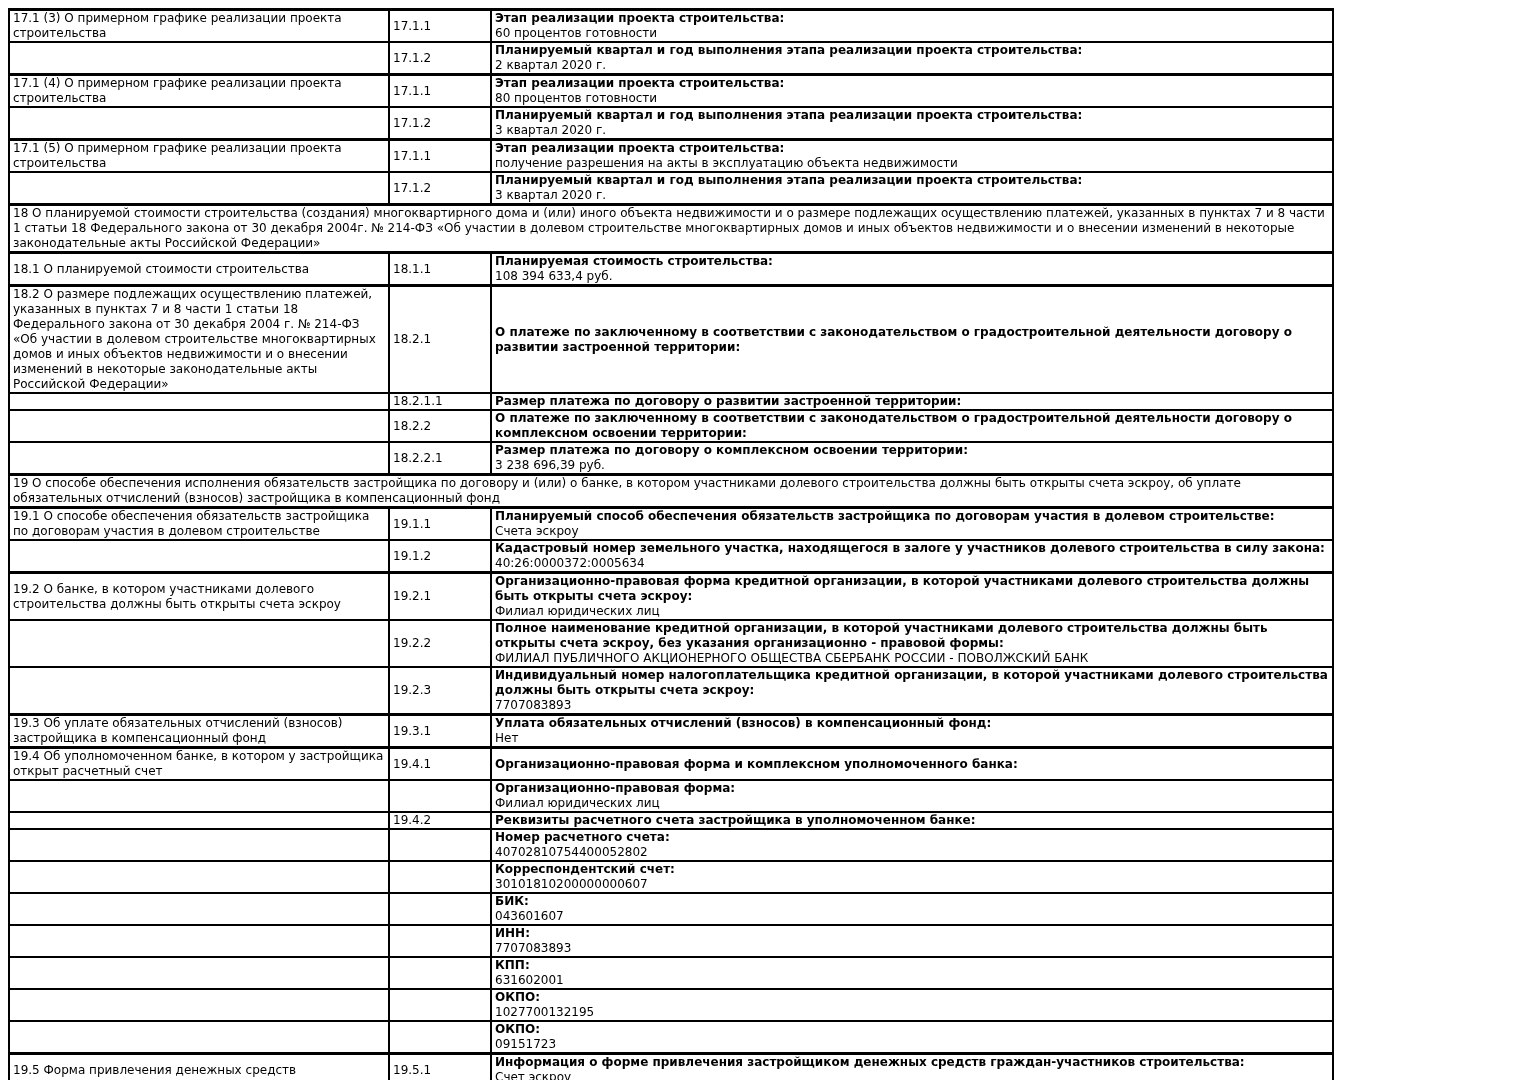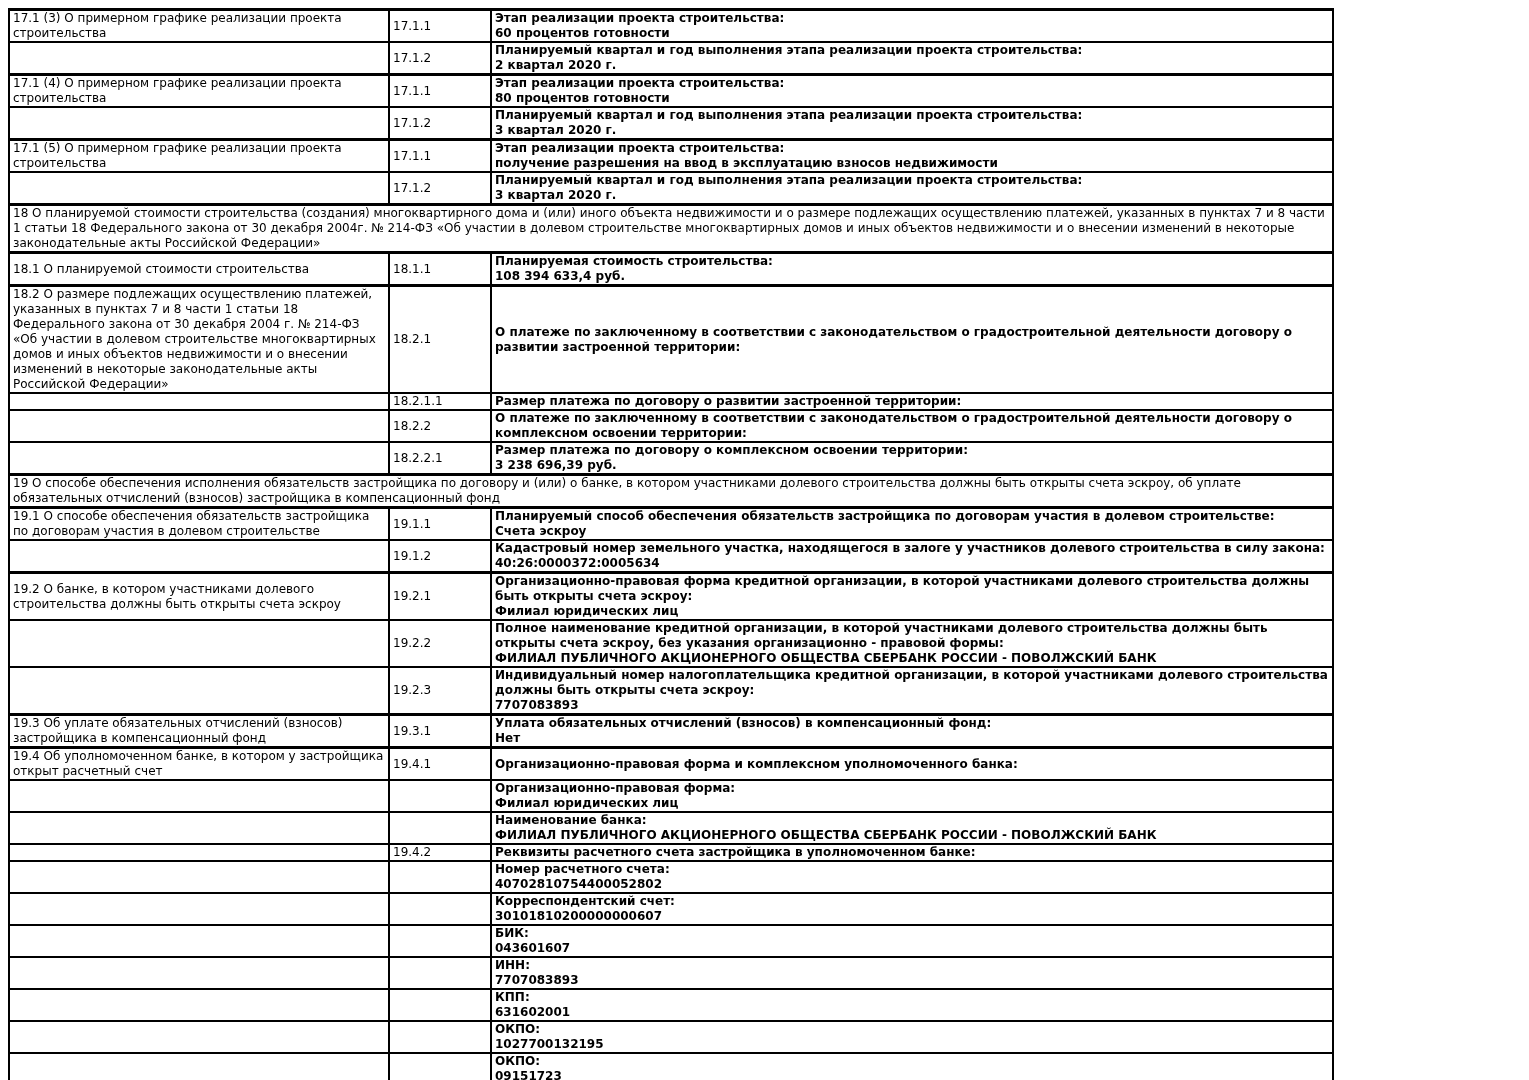--- a/index.html
+++ b/index.html
@@ -34,21 +34,21 @@
     border-top-width: 3px;
   }
   col.col-desc  { width: 380px; }
   col.col-num   { width: 102px; }
   col.col-content { width: auto; }
   td.c-desc {  }
   td.c-num  {  }
   td.c-content {  }
   td.section {  }
   .field-label { font-weight: bold; }
-  .field-value { font-weight: bold; }
+  .field-value { font-weight: normal; }
 </style>
 </head>
 <body>
 
 <div class="page">
   <table class="decl">
     <colgroup>
       <col class="col-desc">
       <col class="col-num">
       <col class="col-content">
@@ -84,21 +84,21 @@
           <td class="c-content">
             <div class="field-label">Планируемый квартал и год выполнения этапа реализации проекта строительства:</div>
             <div class="field-value">3 квартал 2020 г.</div>
           </td>
         </tr>
         <tr class="gs">
           <td class="c-desc">17.1 (5) О примерном графике реализации проекта строительства</td>
           <td class="c-num">17.1.1</td>
           <td class="c-content">
             <div class="field-label">Этап реализации проекта строительства:</div>
-            <div class="field-value">получение разрешения на ввод в эксплуатацию взносов недвижимости</div>
+            <div class="field-value">получение разрешения на акты в эксплуатацию объекта недвижимости</div>
           </td>
         </tr>
         <tr>
           <td class="c-desc"></td>
           <td class="c-num">17.1.2</td>
           <td class="c-content">
             <div class="field-label">Планируемый квартал и год выполнения этапа реализации проекта строительства:</div>
             <div class="field-value">3 квартал 2020 г.</div>
           </td>
         </tr>
@@ -199,28 +199,20 @@
           <td class="c-content">
             <div class="field-label">Организационно-правовая форма и комплексном уполномоченного банка:</div>
           </td>
         </tr>
         <tr>
           <td class="c-desc"></td>
           <td class="c-num"></td>
           <td class="c-content">
             <div class="field-label">Организационно-правовая форма:</div>
             <div class="field-value">Филиал юридических лиц</div>
-          </td>
-        </tr>
-        <tr>
-          <td class="c-desc"></td>
-          <td class="c-num"></td>
-          <td class="c-content">
-            <div class="field-label">Наименование банка:</div>
-            <div class="field-value">ФИЛИАЛ ПУБЛИЧНОГО АКЦИОНЕРНОГО ОБЩЕСТВА СБЕРБАНК РОССИИ - ПОВОЛЖСКИЙ БАНК</div>
           </td>
         </tr>
         <tr>
           <td class="c-desc"></td>
           <td class="c-num">19.4.2</td>
           <td class="c-content">
             <div class="field-label">Реквизиты расчетного счета застройщика в уполномоченном банке:</div>
           </td>
         </tr>
         <tr>

